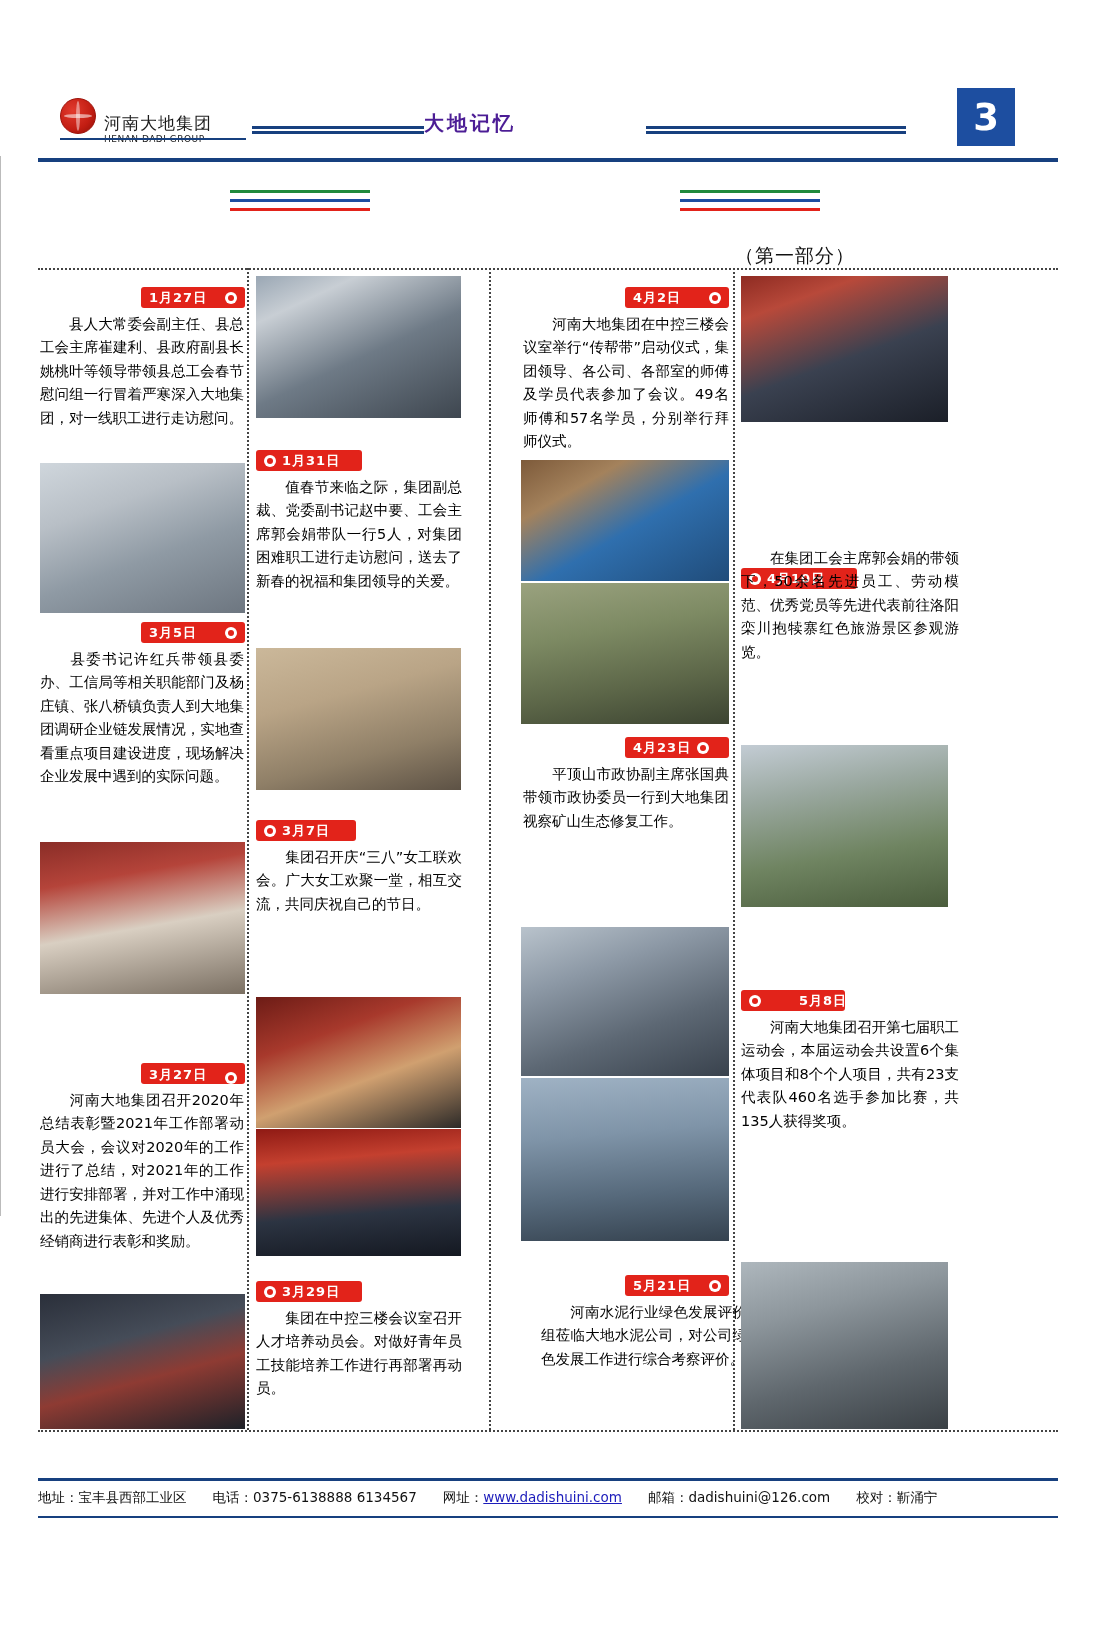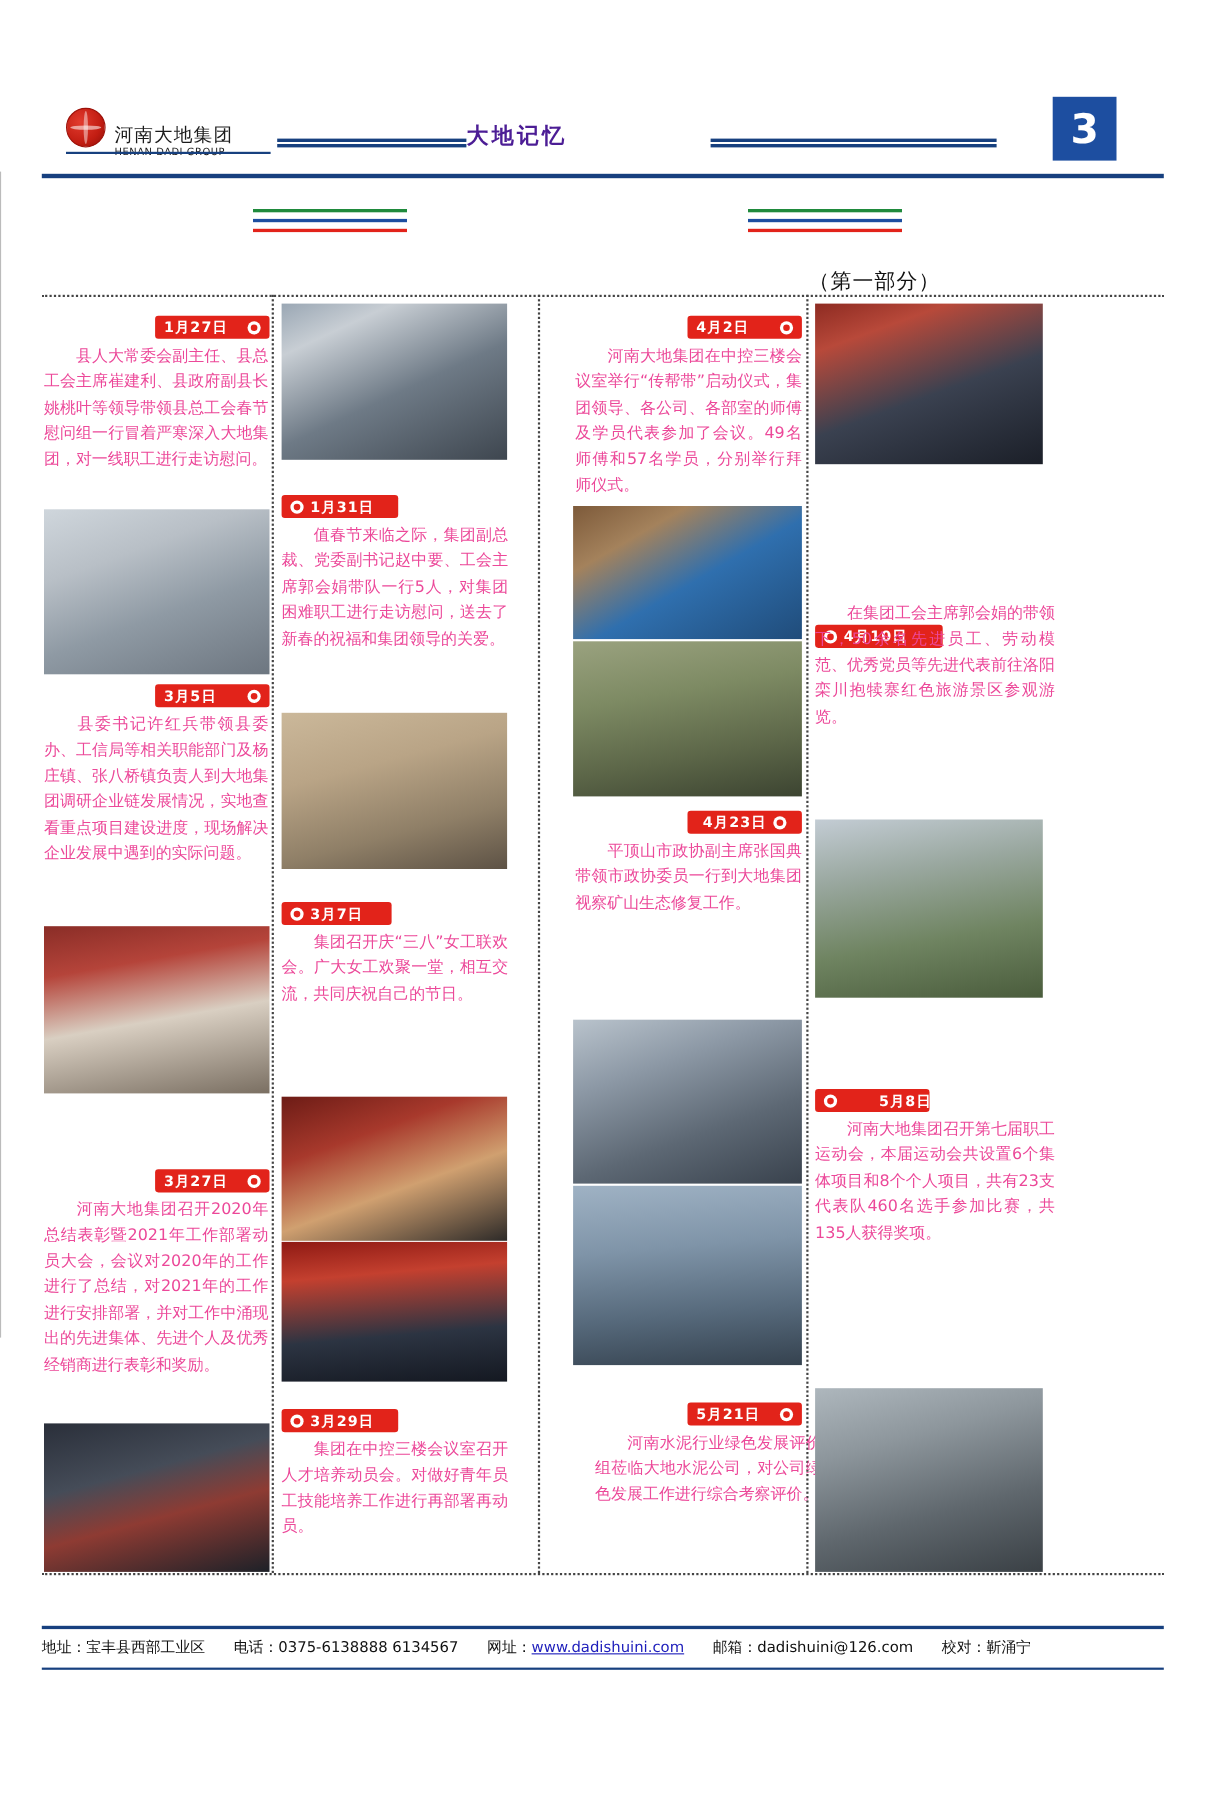--- a/index.html
+++ b/index.html
@@ -115,21 +115,21 @@
   .badge .dot{
     width:12px;height:12px;border-radius:50%;
     background:#fff;position:relative;flex:none;
   }
   .badge .dot:after{
     content:"";position:absolute;left:3px;top:3px;width:6px;height:6px;
     border-radius:50%;background:#e2231a;
   }
   
   .txt{
-    position:absolute;font-size:14.5px;line-height:1.62;color:#ec4899;
+    position:absolute;font-size:14.5px;line-height:1.62;color:#000000;
     text-align:justify;text-justify:inter-ideograph;
     font-family:"DejaVu Sans","Liberation Sans",sans-serif;
   }
   .txt .ind{display:inline-block;width:2em;}
   
   .photo{position:absolute;overflow:hidden;background:#888;}
   
   .footer-rule{
     position:absolute;left:38px;top:1478px;width:1020px;height:3px;background:#17407f;
   }
@@ -199,21 +199,21 @@
     <span class="dot"></span>
   </div>
   <div class="txt" style="left:40px;top:648px;width:204px;">
     <span class="ind"></span><span>县委书记许红兵带领县委办、工信局等相关职能部门及杨庄镇、张八桥镇负责人到大地集团调研企业链发展情况，实地查看重点项目建设进度，现场解决企业发展中遇到的实际问题。</span>
   </div>
 
   <div class="photo" style="left:40px;top:842px;width:205px;height:152px;background:
       linear-gradient(170deg,#8a2d27 0%,#b5443a 25%,#d9cfc2 55%,#7a6f62 100%);">
   </div>
 
-  <div class="badge" style="left:141px;top:1063px;width:104px;justify-content:space-between;">
+  <div class="badge" style="left:141px;top:1063px;width:104px;justify-content:space-between;align-items:flex-end;">
     <span>3月27日</span>
     <span class="dot"></span>
   </div>
   <div class="txt" style="left:40px;top:1089px;width:204px;">
     <span class="ind"></span><span>河南大地集团召开2020年总结表彰暨2021年工作部署动员大会，会议对2020年的工作进行了总结，对2021年的工作进行安排部署，并对工作中涌现出的先进集体、先进个人及优秀经销商进行表彰和奖励。</span>
   </div>
 
   <div class="photo" style="left:40px;top:1294px;width:205px;height:135px;background:
       linear-gradient(165deg,#2a2f3a 0%,#454c58 35%,#8e3b33 60%,#1d2128 100%);">
   </div>
@@ -265,21 +265,21 @@
     <span class="ind"></span><span>河南大地集团在中控三楼会议室举行“传帮带”启动仪式，集团领导、各公司、各部室的师傅及学员代表参加了会议。49名师傅和57名学员，分别举行拜师仪式。</span>
   </div>
 
   <div class="photo" style="left:521px;top:460px;width:208px;height:121px;background:
       linear-gradient(150deg,#7d5a3a 0%,#a4825c 25%,#2f6fae 55%,#204c7a 100%);">
   </div>
   <div class="photo" style="left:521px;top:583px;width:208px;height:141px;background:
       linear-gradient(170deg,#9aa27f 0%,#7d8a63 35%,#5c6648 70%,#3c4431 100%);">
   </div>
 
-  <div class="badge" style="left:625px;top:737px;width:104px;justify-content:center;">
+  <div class="badge" style="left:625px;top:737px;width:104px;justify-content:flex-start;">
     <span>4月23日</span>
     <span class="dot"></span>
   </div>
   <div class="txt" style="left:523px;top:763px;width:206px;">
     <span class="ind"></span><span>平顶山市政协副主席张国典带领市政协委员一行到大地集团视察矿山生态修复工作。</span>
   </div>
 
   <div class="photo" style="left:521px;top:927px;width:208px;height:149px;background:
       linear-gradient(160deg,#b9c3cc 0%,#8d99a6 30%,#5d6874 65%,#39424d 100%);">
   </div>

